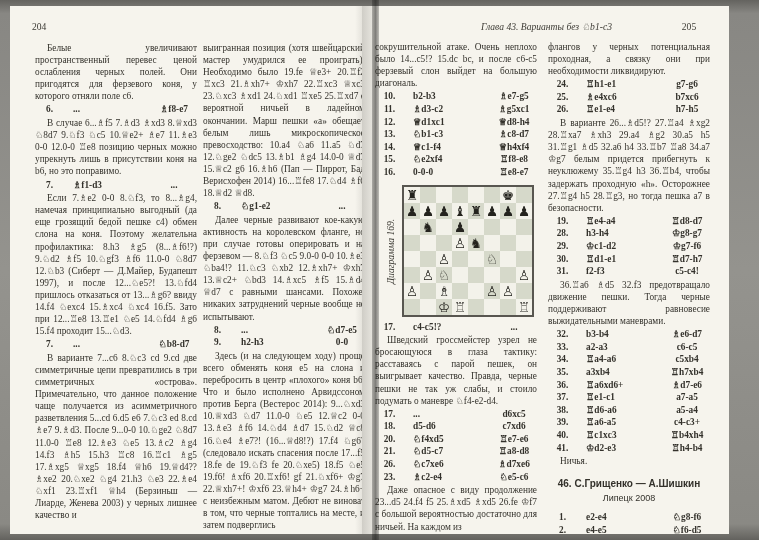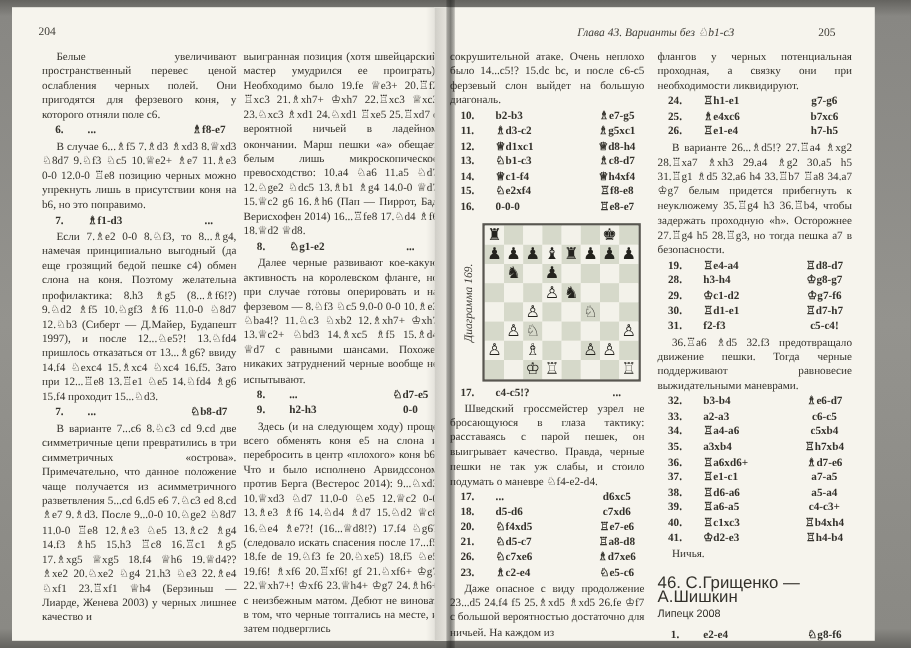--- a/index.html
+++ b/index.html
@@ -69,26 +69,26 @@
   }
   .sq {
     width: 16px; height: 16px;
     display: flex; align-items: center; justify-content: center;
     font-family: "DejaVu Sans", sans-serif;
     font-size: 13.5px; line-height: 16px; color: #24231e;
   }
   .sq.light { background: #f3f2ea; }
   .sq.dark  { background: #d6d9ca; }
   .game-head {
-    margin: 11px 0 2px; text-align: left;
+    margin: 11px 0 2px; text-align: center;
     font-family: "Liberation Sans", sans-serif;
-    font-weight: 400; font-size: 14px;
+    font-weight: 700; font-size: 10px;
   }
   .game-sub {
-    font-family: "Liberation Sans", sans-serif;
+    text-align: center; font-family: "Liberation Sans", sans-serif;
     font-size: 9px; margin: 0 0 7px;
   }
 </style>
 </head>
 <body>
 
 <div class="spread">
 
   <div class="page page-left">
     <div class="phead">

